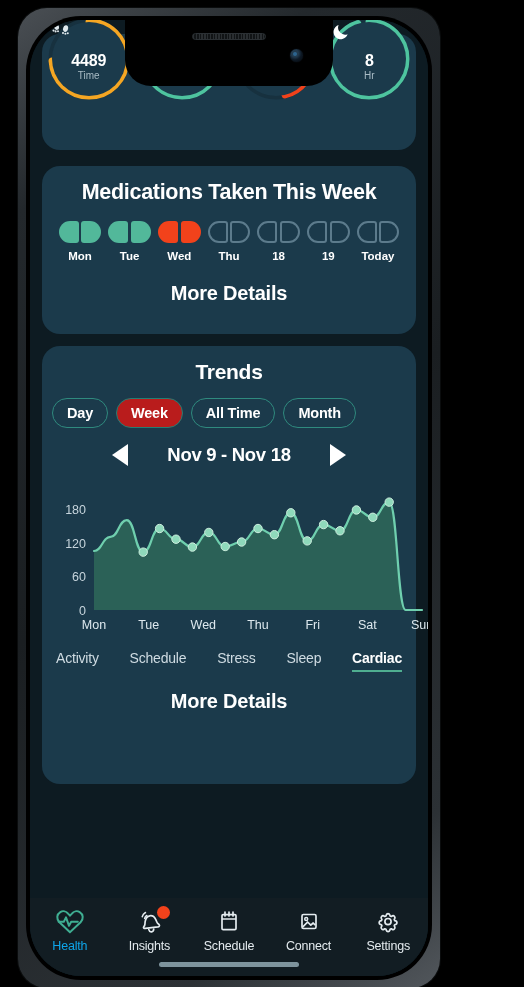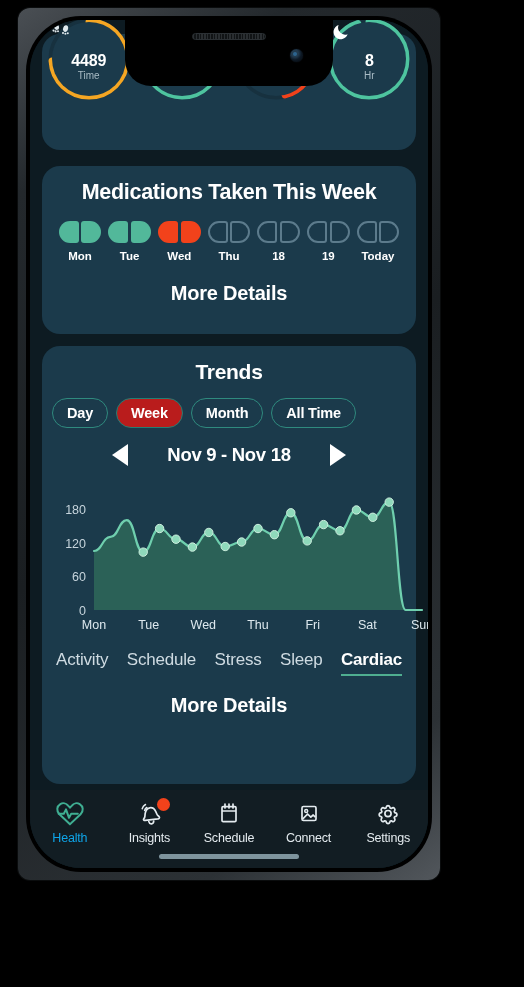--- a/index.html
+++ b/index.html
@@ -7,22 +7,22 @@
     width: 524px; height: 987px;
     background: #000;
     font-family: "Liberation Sans", sans-serif;
     overflow: hidden;
   }
   #stage { position: relative; width: 524px; height: 987px; background: #000; }
 
   
   .phone-frame {
     position: absolute; left: 18px; top: 8px;
-    width: 422px; height: 872px;
-    border-radius: 12px;
+    width: 422px; height: 980px;
+    border-radius: 29px;
     background: linear-gradient(145deg,#4a4f54 0%, #23282c 16%, #1a1e21 50%, #2c3135 86%, #52575c 100%);
     padding: 8px;
     box-shadow: 0 0 0 1px #0a0c0d;
   }
   .phone-inner {
     position: relative; width: 100%; height: 100%;
     border-radius: 55px; background: #000; padding: 4px;
     overflow: hidden;
   }
   .screen {
@@ -106,21 +106,21 @@
   .range-pill.active { background: #b91c1c; border-color: #237e74; }
   .nav-row { display: flex; align-items: center; justify-content: center; gap: 26px; margin-top: 16px; }
   .nav-arrow { width: 0; height: 0; }
   .nav-arrow.prev { border-top: 11px solid transparent; border-bottom: 11px solid transparent; border-right: 16px solid #fff; }
   .nav-arrow.next { border-top: 11px solid transparent; border-bottom: 11px solid transparent; border-left: 16px solid #fff; }
   .nav-label { color: #fff; font-size: 18.5px; font-weight: 700; letter-spacing: -.3px; min-width: 150px; text-align: center; }
 
   .chart-wrap { position: relative; margin-top: 18px; height: 150px; }
   .chart-wrap svg { display: block; }
   .metric-row { display: flex; justify-content: space-between; align-items: flex-start; margin: 16px 4px 0; }
-  .metric { color: #cfdbe2; font-size: 17px; letter-spacing: -.2px; padding-bottom: 4px; }
+  .metric { color: #cfdbe2; font-size: 14px; letter-spacing: -.2px; padding-bottom: 4px; }
   .metric.active { color: #fff; font-weight: 700; border-bottom: 2.5px solid #4fae90; }
 
   
   .tabbar {
     position: absolute; left: 0; right: 0; bottom: 0; height: 78px;
     background: #121d23; display: flex; align-items: flex-start; justify-content: space-around;
     padding-top: 9px;
   }
   .tab { width: 74px; text-align: center; position: relative; }
   .tab-ico { height: 30px; display: flex; align-items: center; justify-content: center; }
@@ -285,22 +285,22 @@
                 </div>
               <div class="more-details" style="margin-top:20px">More Details</div>
             </div>
 
             <div class="card trends-card">
               <div class="trends-title">Trends</div>
 
               <div class="range-row" id="range-row">
                   <div class="range-pill">Day</div>
                   <div class="range-pill active">Week</div>
+                  <div class="range-pill">All Time</div>
                   <div class="range-pill">Month</div>
-                  <div class="range-pill">All Time</div>
                 </div>
 
               <div class="nav-row">
                 <div class="nav-arrow prev"></div>
                 <div class="nav-label">Nov 9 - Nov 18</div>
                 <div class="nav-arrow next"></div>
               </div>
 
               <div class="chart-wrap">
                 <svg id="chart-svg" width="376" height="150" viewBox="0 0 376 150">

